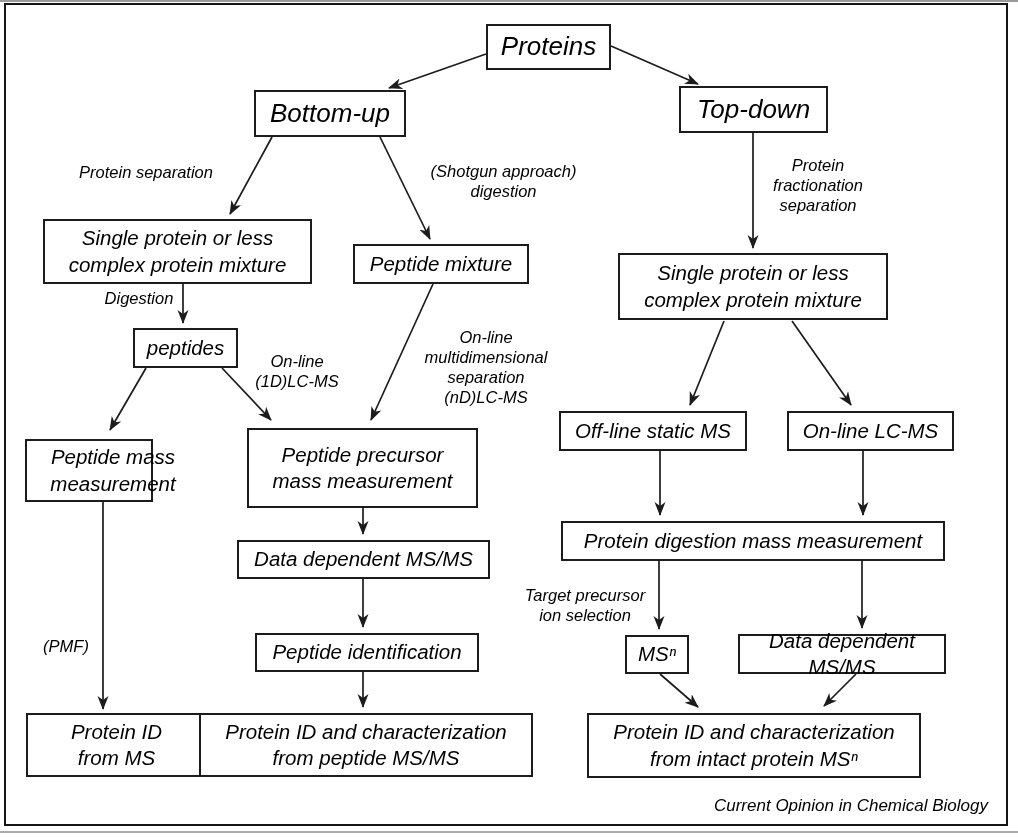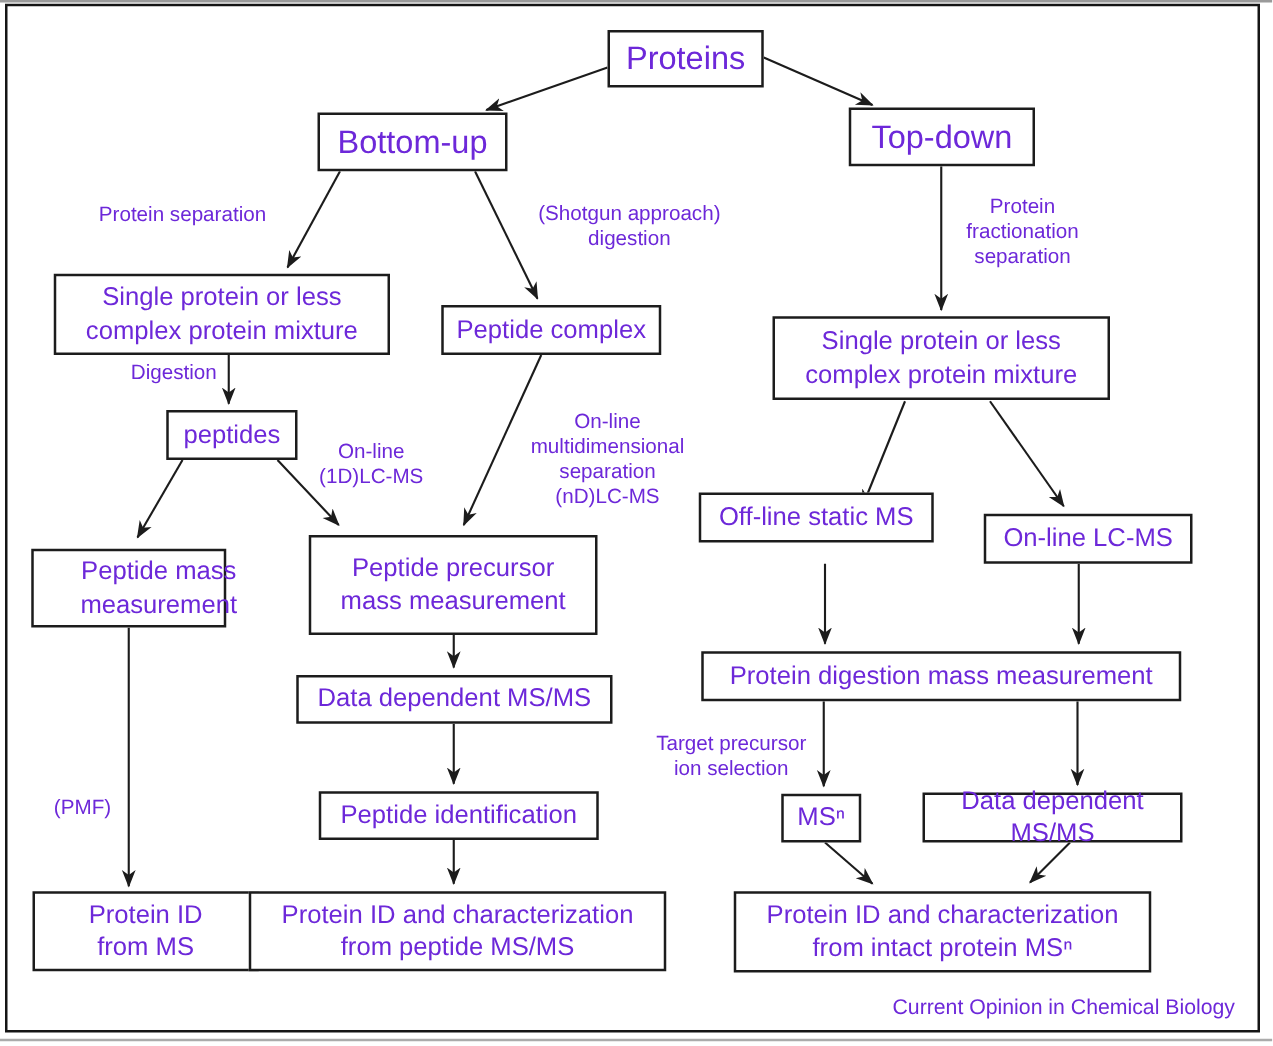--- a/index.html
+++ b/index.html
@@ -1,22 +1,23 @@
 <!DOCTYPE html>
 <html><head>
 <meta charset="utf-8">
 <style>
   html,body{margin:0;padding:0;background:#fff;}
   #stage{
     position:relative;
     width:1018px;height:837px;
     background:#ffffff;
     font-family:"Liberation Sans","DejaVu Sans",sans-serif;
-    color:#6d28d9;
+    color:#000000;
     overflow:hidden;
+    font-style:italic;
   }
   #outer-border{
     position:absolute;left:4px;top:3px;width:1004px;height:823px;
     border:2.5px solid #151515;box-sizing:border-box;
   }
   .edge-gray-top{position:absolute;left:0;top:0;width:100%;height:2px;background:#9a9a9a;}
   .edge-gray-bottom{position:absolute;left:0;top:831px;width:100%;height:2px;background:#ababab;}
   #arrows{position:absolute;left:0;top:0;z-index:1;}
   #arrows line{stroke:#1c1c1c;stroke-width:1.7;}
   .node{
@@ -74,36 +75,36 @@
     <line x1="660" y1="674" x2="698" y2="707" marker-end="url(#ah)"></line>
     <line x1="856" y1="674" x2="824" y2="706" marker-end="url(#ah)"></line>
   </svg>
 
   <div class="node hdr" style="left:486px;top:24px;width:125px;height:46px;">Proteins</div>
   <div class="node hdr" style="left:254px;top:90px;width:152px;height:47px;">Bottom-up</div>
   <div class="node hdr" style="left:679px;top:86px;width:149px;height:47px;">Top-down</div>
 
   <div class="node" style="left:43px;top:219px;width:269px;height:65px;">Single protein or less
 complex protein mixture</div>
-  <div class="node" style="left:353px;top:244px;width:176px;height:40px;">Peptide complex</div>
+  <div class="node" style="left:353px;top:244px;width:176px;height:40px;">Peptide mixture</div>
   <div class="node" style="left:133px;top:328px;width:105px;height:40px;">peptides</div>
-  <div class="node" style="left:25px;top:439px;width:156px;height:63px;padding-left:48px;">Peptide mass
+  <div class="node" style="left:25px;top:439px;width:128px;height:63px;padding-left:48px;">Peptide mass
 measurement</div>
   <div class="node thick" style="left:247px;top:428px;width:231px;height:80px;">Peptide precursor
 mass measurement</div>
   <div class="node" style="left:237px;top:540px;width:253px;height:39px;">Data dependent MS/MS</div>
   <div class="node" style="left:255px;top:633px;width:224px;height:39px;">Peptide identification</div>
   <div class="node" style="left:26px;top:713px;width:181px;height:64px;">Protein ID
 from MS</div>
   <div class="node" style="left:199px;top:713px;width:334px;height:64px;">Protein ID and characterization
 from peptide MS/MS</div>
 
   <div class="node" style="left:618px;top:253px;width:270px;height:67px;">Single protein or less
 complex protein mixture</div>
-  <div class="node" style="left:559px;top:394px;width:188px;height:40px;">Off-line static MS</div>
+  <div class="node" style="left:559px;top:411px;width:188px;height:40px;">Off-line static MS</div>
   <div class="node" style="left:787px;top:411px;width:167px;height:40px;">On-line LC-MS</div>
   <div class="node" style="left:561px;top:521px;width:384px;height:40px;">Protein digestion mass measurement</div>
   <div class="node" style="left:625px;top:635px;width:64px;height:39px;">MSⁿ</div>
   <div class="node" style="left:738px;top:634px;width:208px;height:40px;">Data dependent MS/MS</div>
   <div class="node thick" style="left:587px;top:713px;width:334px;height:65px;">Protein ID and characterization
 from  intact protein MSⁿ</div>
 
   <div class="lbl" style="left:56px;top:162px;width:180px;">Protein separation</div>
   <div class="lbl" style="left:401px;top:161px;width:205px;">(Shotgun approach)
 digestion</div>

